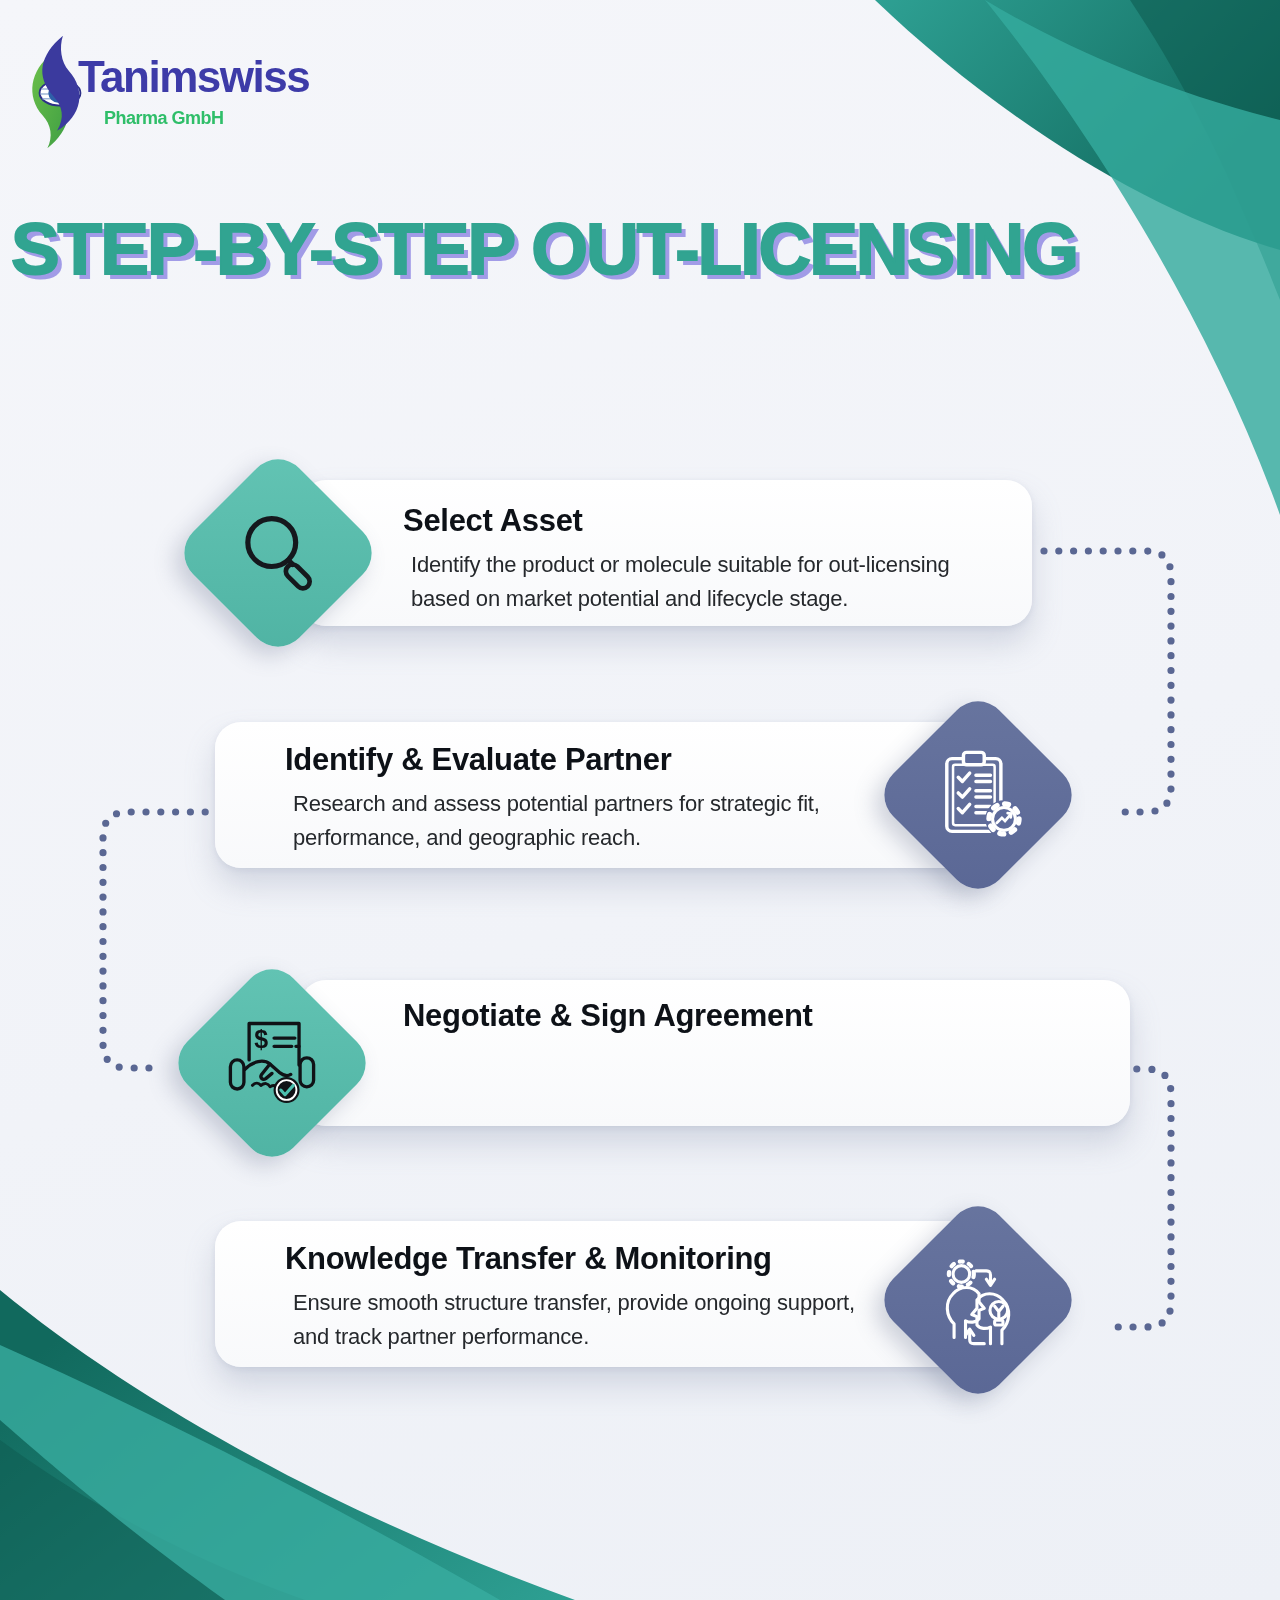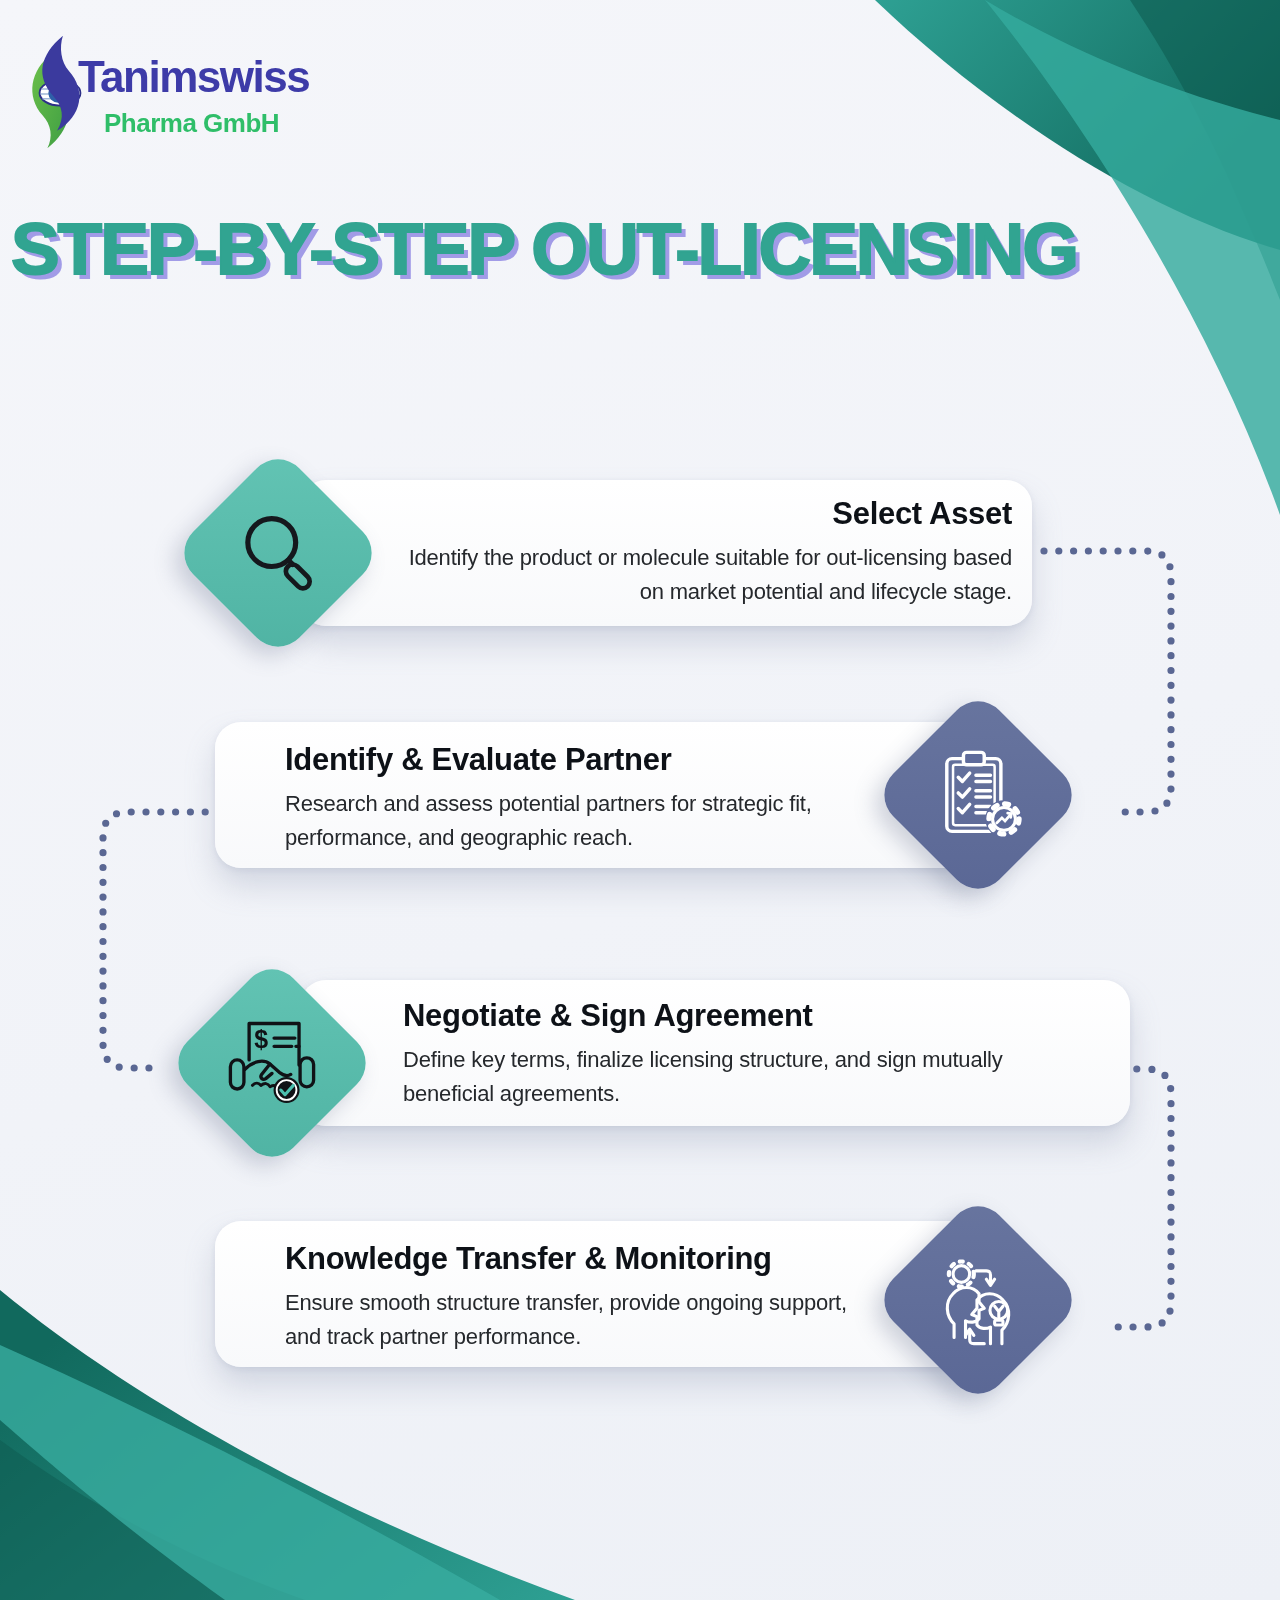--- a/index.html
+++ b/index.html
@@ -12,49 +12,49 @@
   .waves{position:absolute; inset:0; z-index:0; pointer-events:none;}
   
   .logo{position:absolute; left:26px; top:26px; width:330px; height:140px; z-index:4;}
   .logo-icon{position:absolute; left:0; top:6px;}
   .logo-company{
     position:absolute; left:52px; top:26px;
     font-size:44px; font-weight:bold; letter-spacing:-1.5px; color:#3D3BA8;
   }
   .logo-subtitle{
     position:absolute; left:78px; top:82px;
-    font-size:26px; font-weight:bold; letter-spacing:-0.5px; color:#2FBE69;
+    font-size:18px; font-weight:bold; letter-spacing:-0.5px; color:#2FBE69;
   }
   
   .main-title{
     position:absolute; left:0; top:211px; width:1088px; z-index:3;
     text-align:center; font-weight:bold; font-size:73px; line-height:76px;
     letter-spacing:-2px; color:#31A491;
     -webkit-text-stroke:2px #31A491;
     text-shadow:5px 5px 0 #A19BE7;
     margin:0;
   }
   
   .connectors{position:absolute; inset:0; z-index:1; pointer-events:none;}
   
   .card{
     position:absolute; z-index:2; height:146px; border-radius:26px;
     background:linear-gradient(180deg,#FFFFFF 0%,#F8F9FB 100%);
     box-shadow:0 18px 30px rgba(140,150,175,0.30), 0 2px 6px rgba(140,150,175,0.18);
     box-sizing:border-box;
   }
-  .card-1{left:300px; top:480px; width:732px; padding:16px 20px 0 103px;text-align:right;}
+  .card-1{left:300px; top:480px; width:732px; padding:23px 20px 0 103px;}
   .card-2{left:215px; top:722px; width:775px; padding:20px 20px 0 70px;}
   .card-3{left:300px; top:980px; width:830px; padding:18px 20px 0 103px;}
   .card-4{left:215px; top:1221px; width:775px; padding:20px 20px 0 70px;}
   .step-title{
     margin:0 0 9px 0; font-size:31px; font-weight:bold; color:#0d1117; letter-spacing:-0.3px;
   }
   .step-desc{
-    margin:0; font-size:22px; line-height:1.55; color:#25282c; letter-spacing:-0.2px;
+    margin:8px; font-size:22px; line-height:1.55; color:#25282c; letter-spacing:-0.2px;
   }
   .card-1 .step-desc, .card-3 .step-desc{max-width:640px;}
   .card-2 .step-desc, .card-4 .step-desc{max-width:580px;}
   
   .diamond{
     position:absolute; z-index:3; width:150px; height:150px; border-radius:30px;
     transform:rotate(45deg);
     box-shadow:0 12px 22px rgba(100,110,140,0.30);
     display:flex; align-items:center; justify-content:center;
   }
@@ -162,21 +162,20 @@
         <circle cx="75" cy="73" r="14.5" stroke-width="5" stroke-dasharray="4 7.4"></circle>
         <circle cx="75" cy="73" r="11" stroke-width="3"></circle>
         <path d="M68 77 l5 -5 l3 3 l6 -7" stroke-width="2.6"></path>
         <path d="M78.5 67.5 l3.5 0.5 l-0.5 3.5" stroke-width="2.6"></path>
       </g>
     </svg>
   </div>
 
   <div class="card card-3">
     <h2 class="step-title">Negotiate &amp; Sign Agreement</h2>
-    <p class="step-desc">Define key terms, finalize licensing structure, and sign mutually beneficial agreements.</p>
   </div>
   <div class="diamond diamond--teal diamond-3">
     <svg class="diamond-icon" viewBox="0 0 100 100">
       <g fill="none" stroke="#101216" stroke-width="3.2" stroke-linecap="round" stroke-linejoin="round">
         <path d="M28 47 V12 H76 V52"></path>
         <path d="M52 26 h20 M52 34 h17 M73 34 h3"></path>
         <rect x="10" y="47" width="13" height="28" rx="6.5"></rect>
         <rect x="77" y="45" width="13" height="28" rx="6.5"></rect>
         <path d="M24 56 C32 48 42 46 48 51 L57 59 C61 62 65 63 68 61"></path>
         <path d="M48 51 L40 61 C38 64 41 67 44 65 L50 60"></path>

